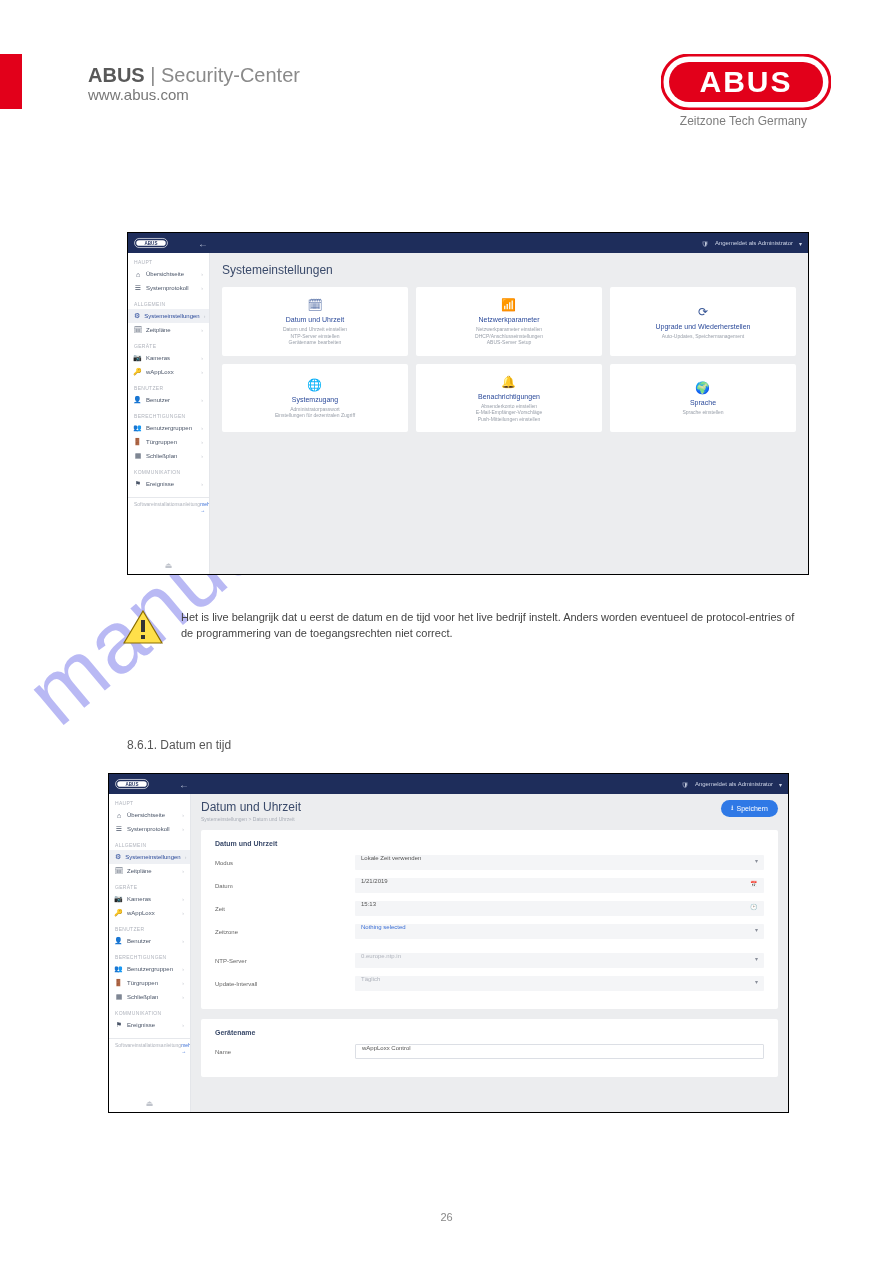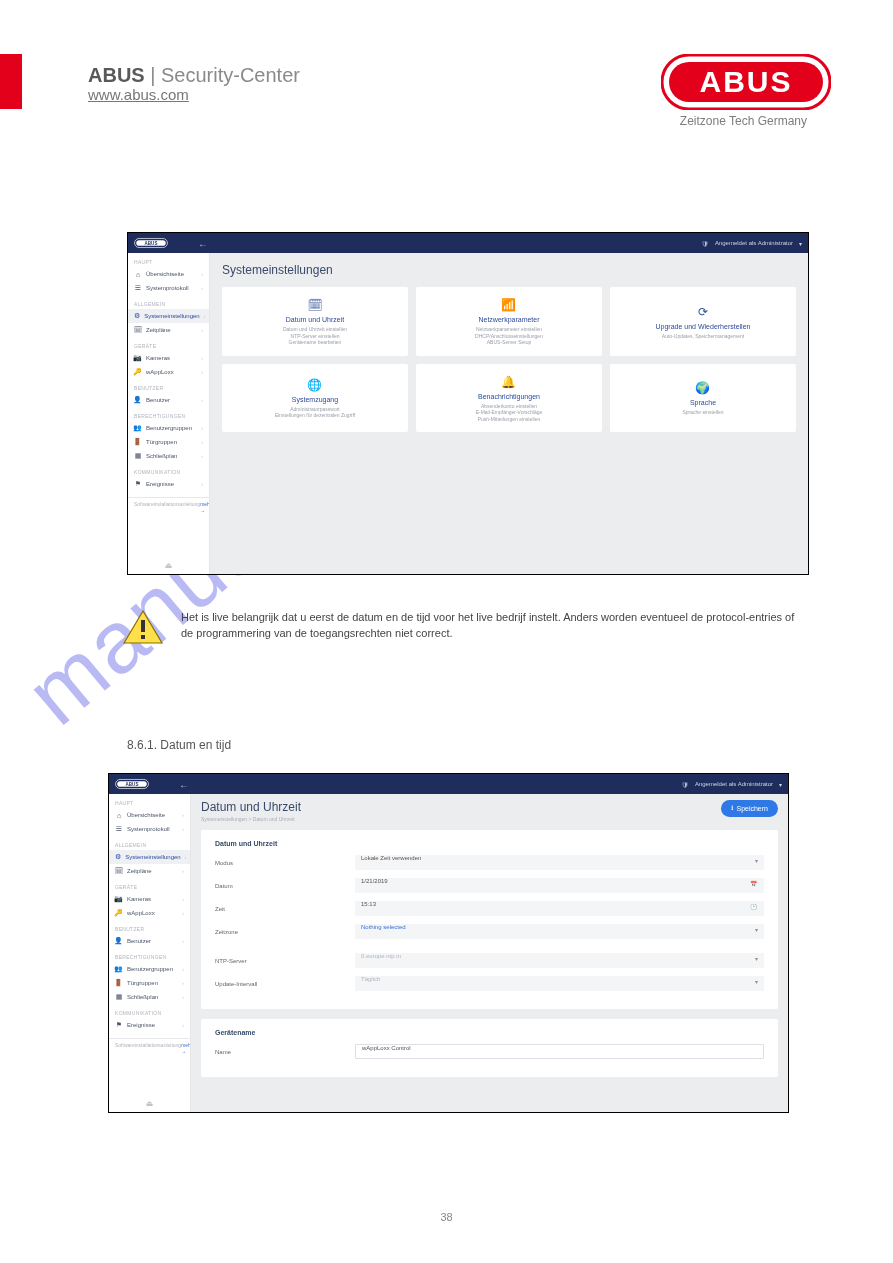--- a/index.html
+++ b/index.html
@@ -3,21 +3,21 @@
 <meta charset="utf-8">
 <style>
   * { box-sizing: border-box; margin: 0; padding: 0; }
   body { font-family: Arial, Helvetica, sans-serif; background: #fff; width: 893px; height: 1263px; position: relative; color: #333; }
 
   
   .page-header { position: absolute; top: 54px; left: 0; right: 0; height: 80px; }
   .red-bar { position: absolute; left: 0; top: 0; width: 22px; height: 55px; background: #e2001a; }
   .header-text { position: absolute; left: 88px; top: 10px; font-size: 20px; color: #8a8a8a; }
   .header-text .brand { font-weight: bold; color: #595959; }
-  .header-url { position: absolute; left: 88px; top: 32px; font-size: 15px; color: #777; text-decoration: underline; }
+  .header-url { position: absolute; left: 88px; top: 32px; font-size: 15px; color: #777; }
   .header-logo { position: absolute; right: 62px; top: 0; width: 170px; height: 75px; }
   .abus-pill { fill: #e2001a; }
   .abus-text { fill: #fff; font: bold 30px sans-serif; letter-spacing: 2px; }
   .tagline { position: absolute; right: 86px; top: 60px; font-size: 12px; color: #7d7d7d; }
 
   
   .watermark { position: absolute; left: 150px; top: 360px; width: 700px; height: 700px; transform: rotate(-40deg); font-size: 88px; color: rgba(100,100,230,0.45); font-weight: 500; pointer-events: none; letter-spacing: 2px; }
 
   
   .app-frame { position: absolute; border: 1px solid #000; background: #ecedef; overflow: hidden; }
@@ -381,13 +381,13 @@
     <div class="panel">
       <div class="panel-title">Gerätename</div>
       <div class="frow">
         <div class="flabel">Name</div>
         <div class="finput" style="background:#fff;border:1px solid #dcdfe5;"><span>wAppLoxx Control</span></div>
       </div>
     </div>
   </div>
 </div>
 
-<div class="page-num">38</div>
+<div class="page-num">26</div>
 
 </body></html>

